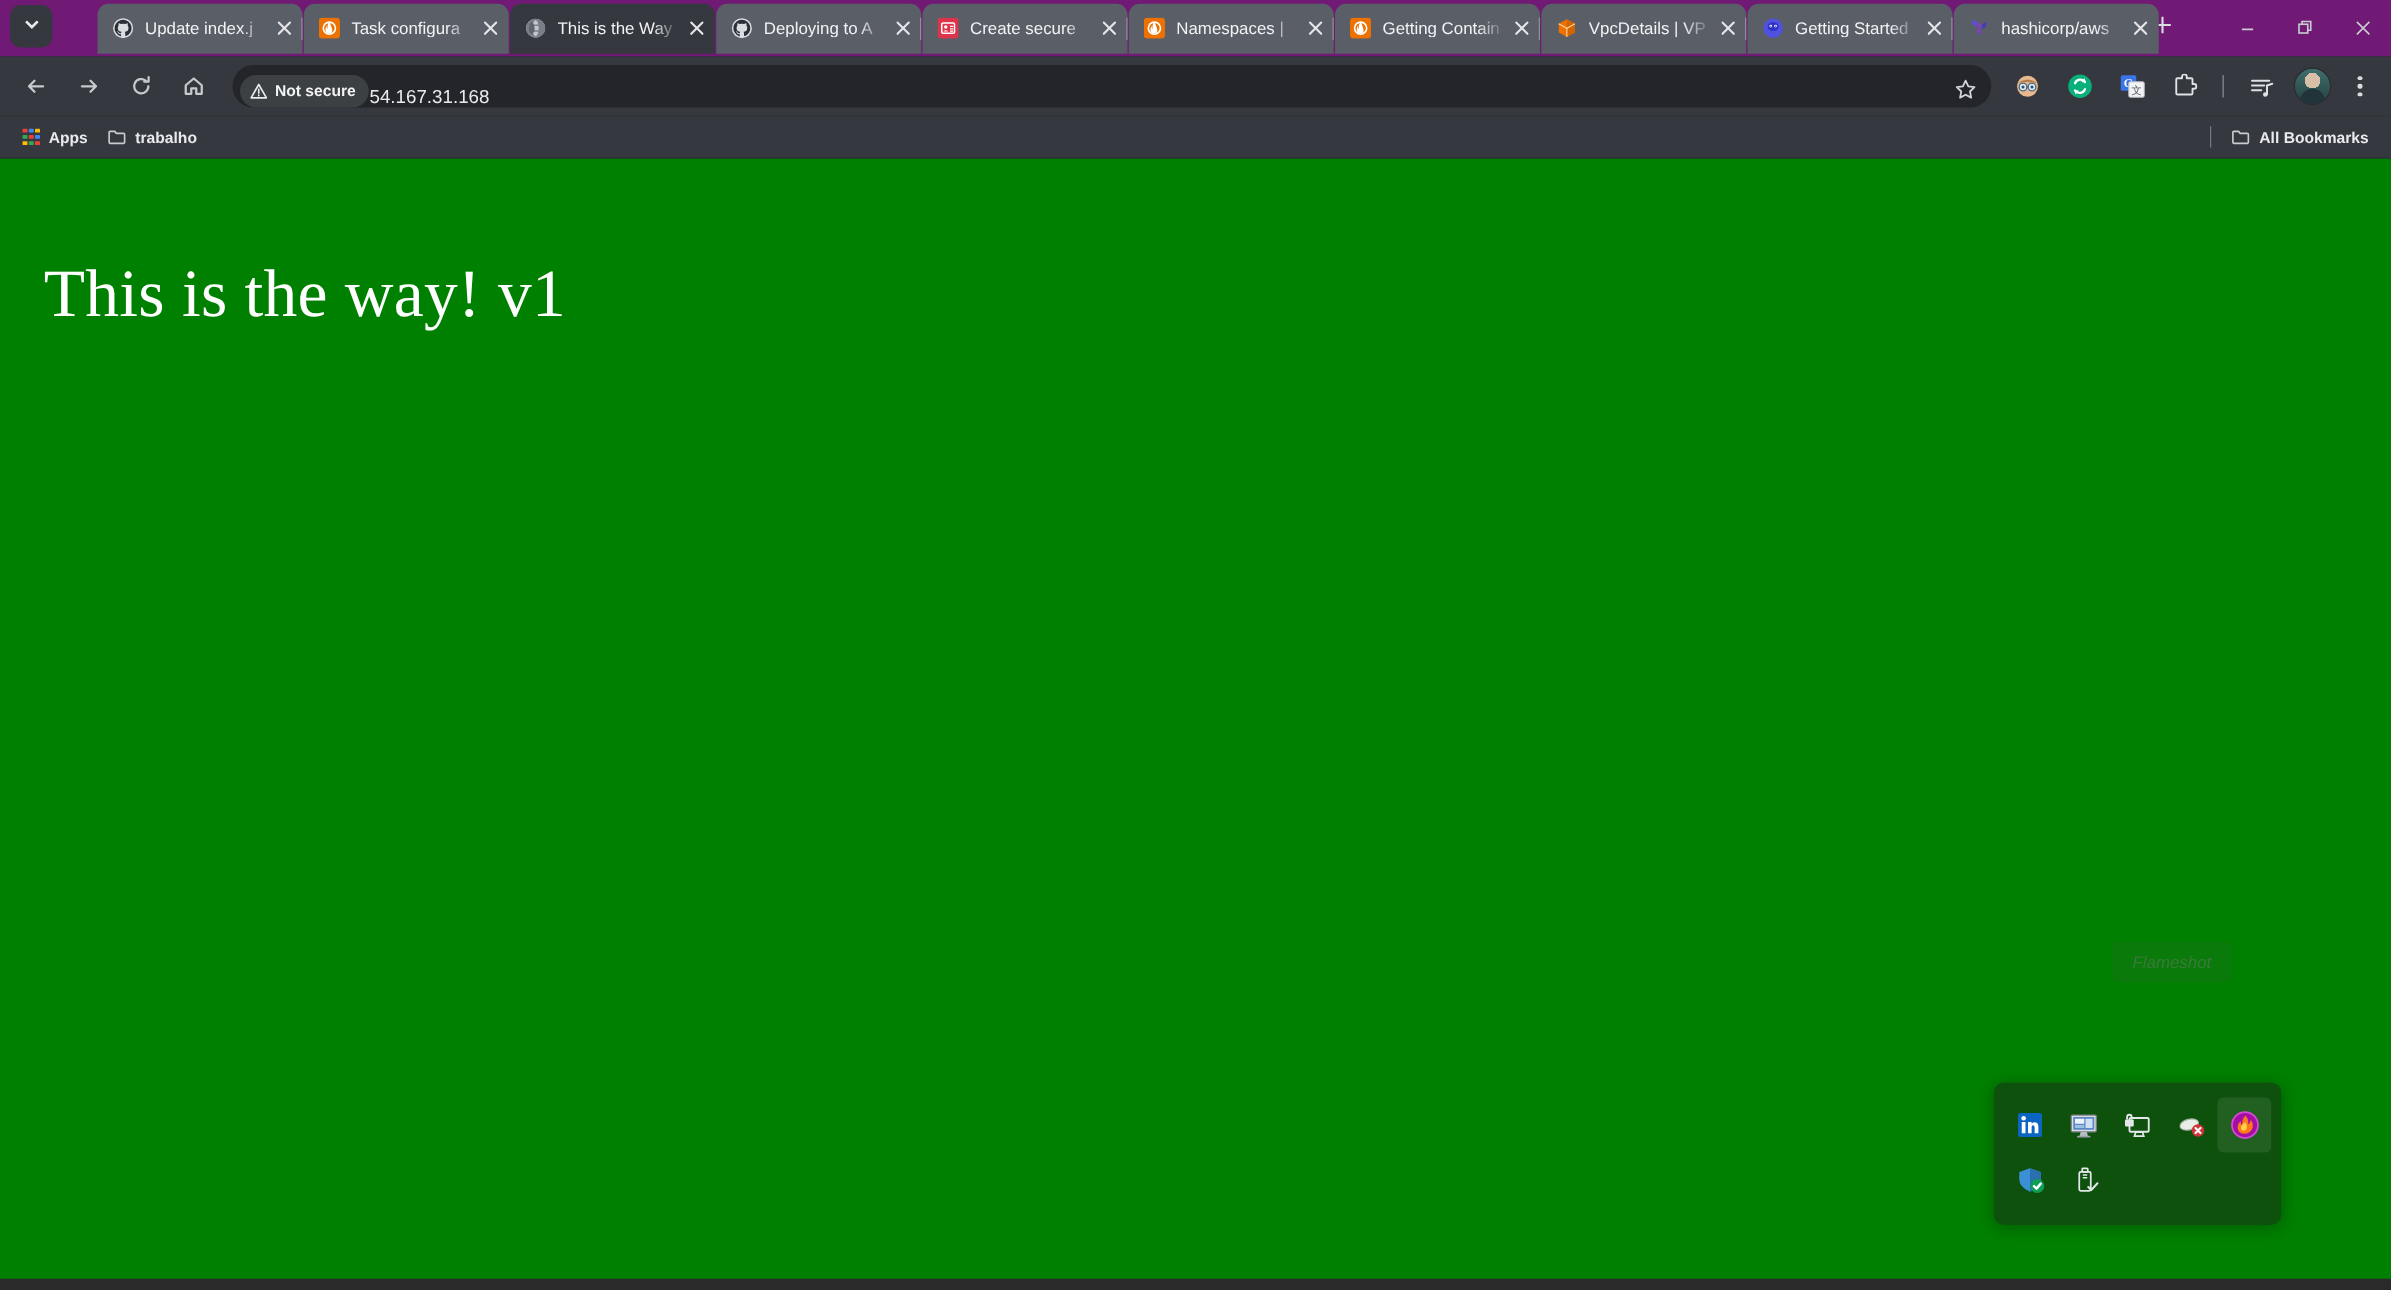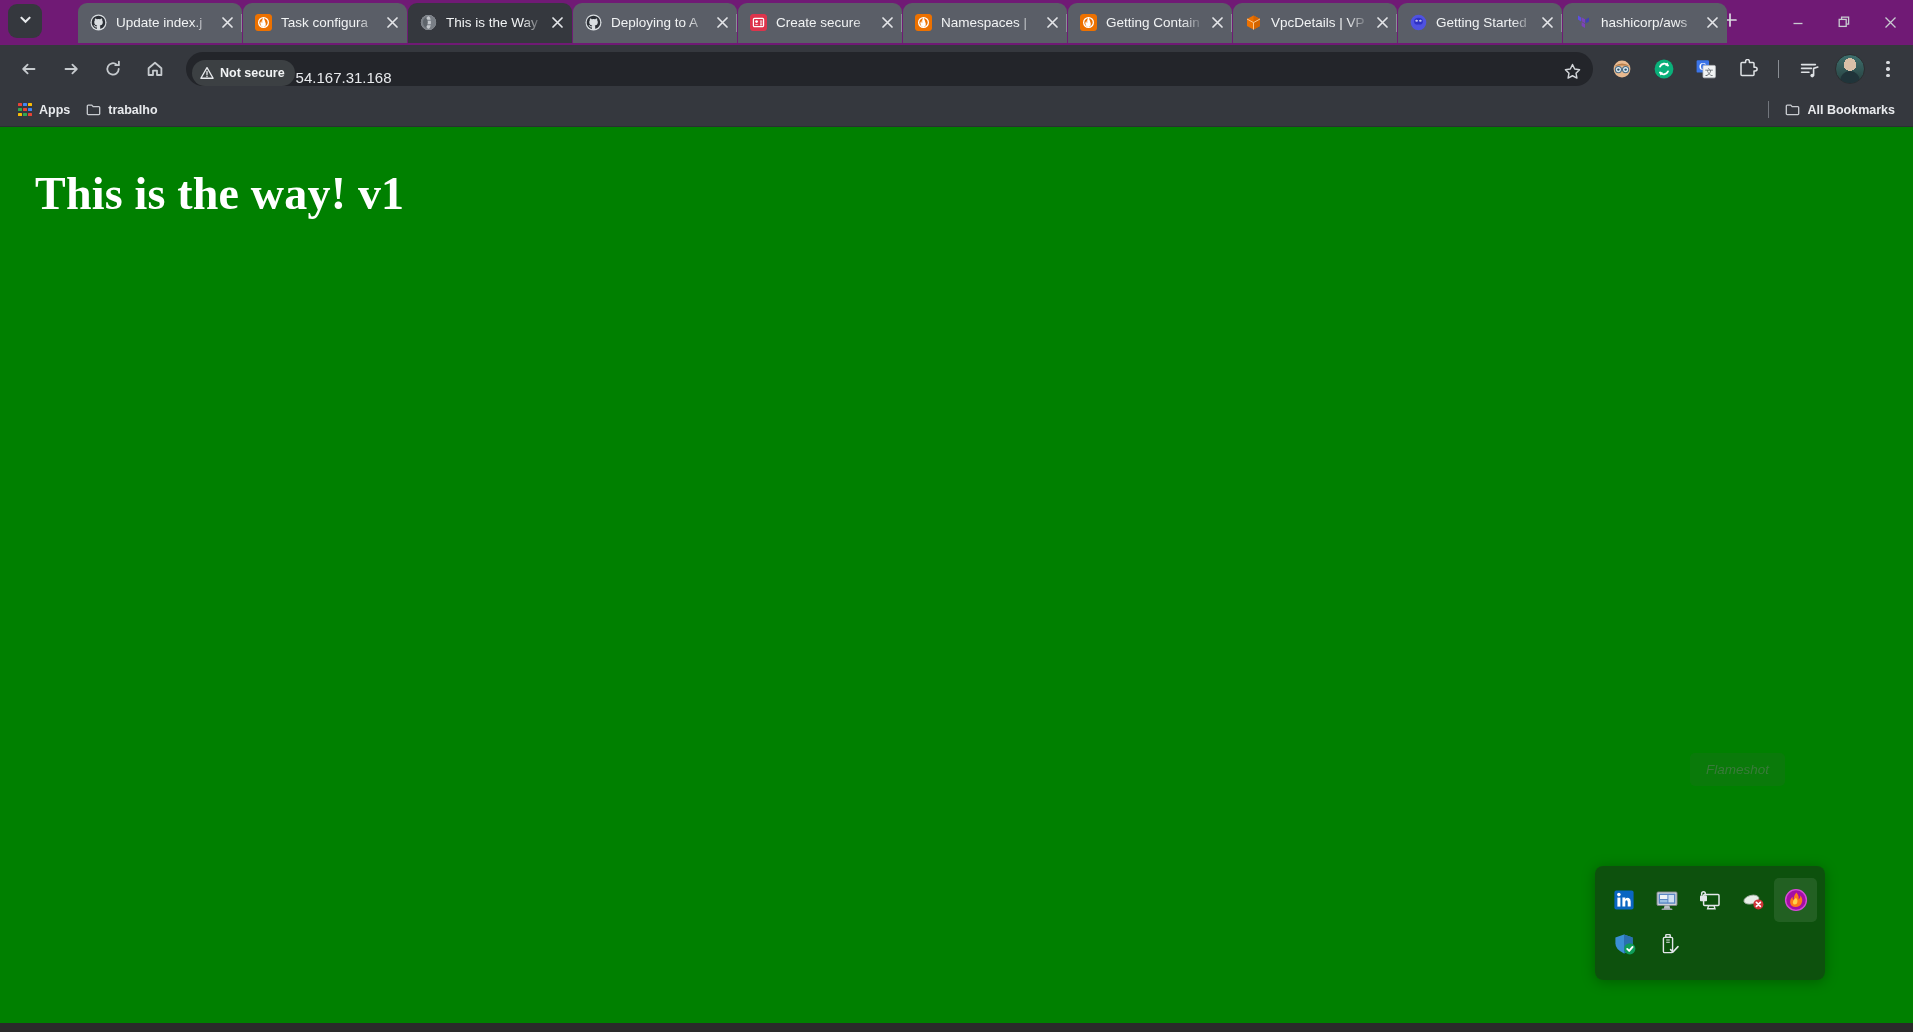--- a/index.html
+++ b/index.html
@@ -238,24 +238,24 @@
 
   
   .page {
     position: relative;
     height: calc(1032px - 45px - 48px - 34px);
     background: #008000;
     overflow: hidden;
   }
   .page h1 {
     font-family: "Liberation Serif", serif;
-    font-size: 46px;
-    font-weight: bold;
+    font-size: 54px;
+    font-weight: normal;
     color: #ffffff;
-    padding: 40px 0 0 35px;
+    padding: 77px 0 0 35px;
     letter-spacing: 0.2px;
   }
   .bottom-strip {
     position: absolute;
     left: 0; right: 0; bottom: 0;
     height: 9px;
     background: #2a2a2a;
   }
 
   

